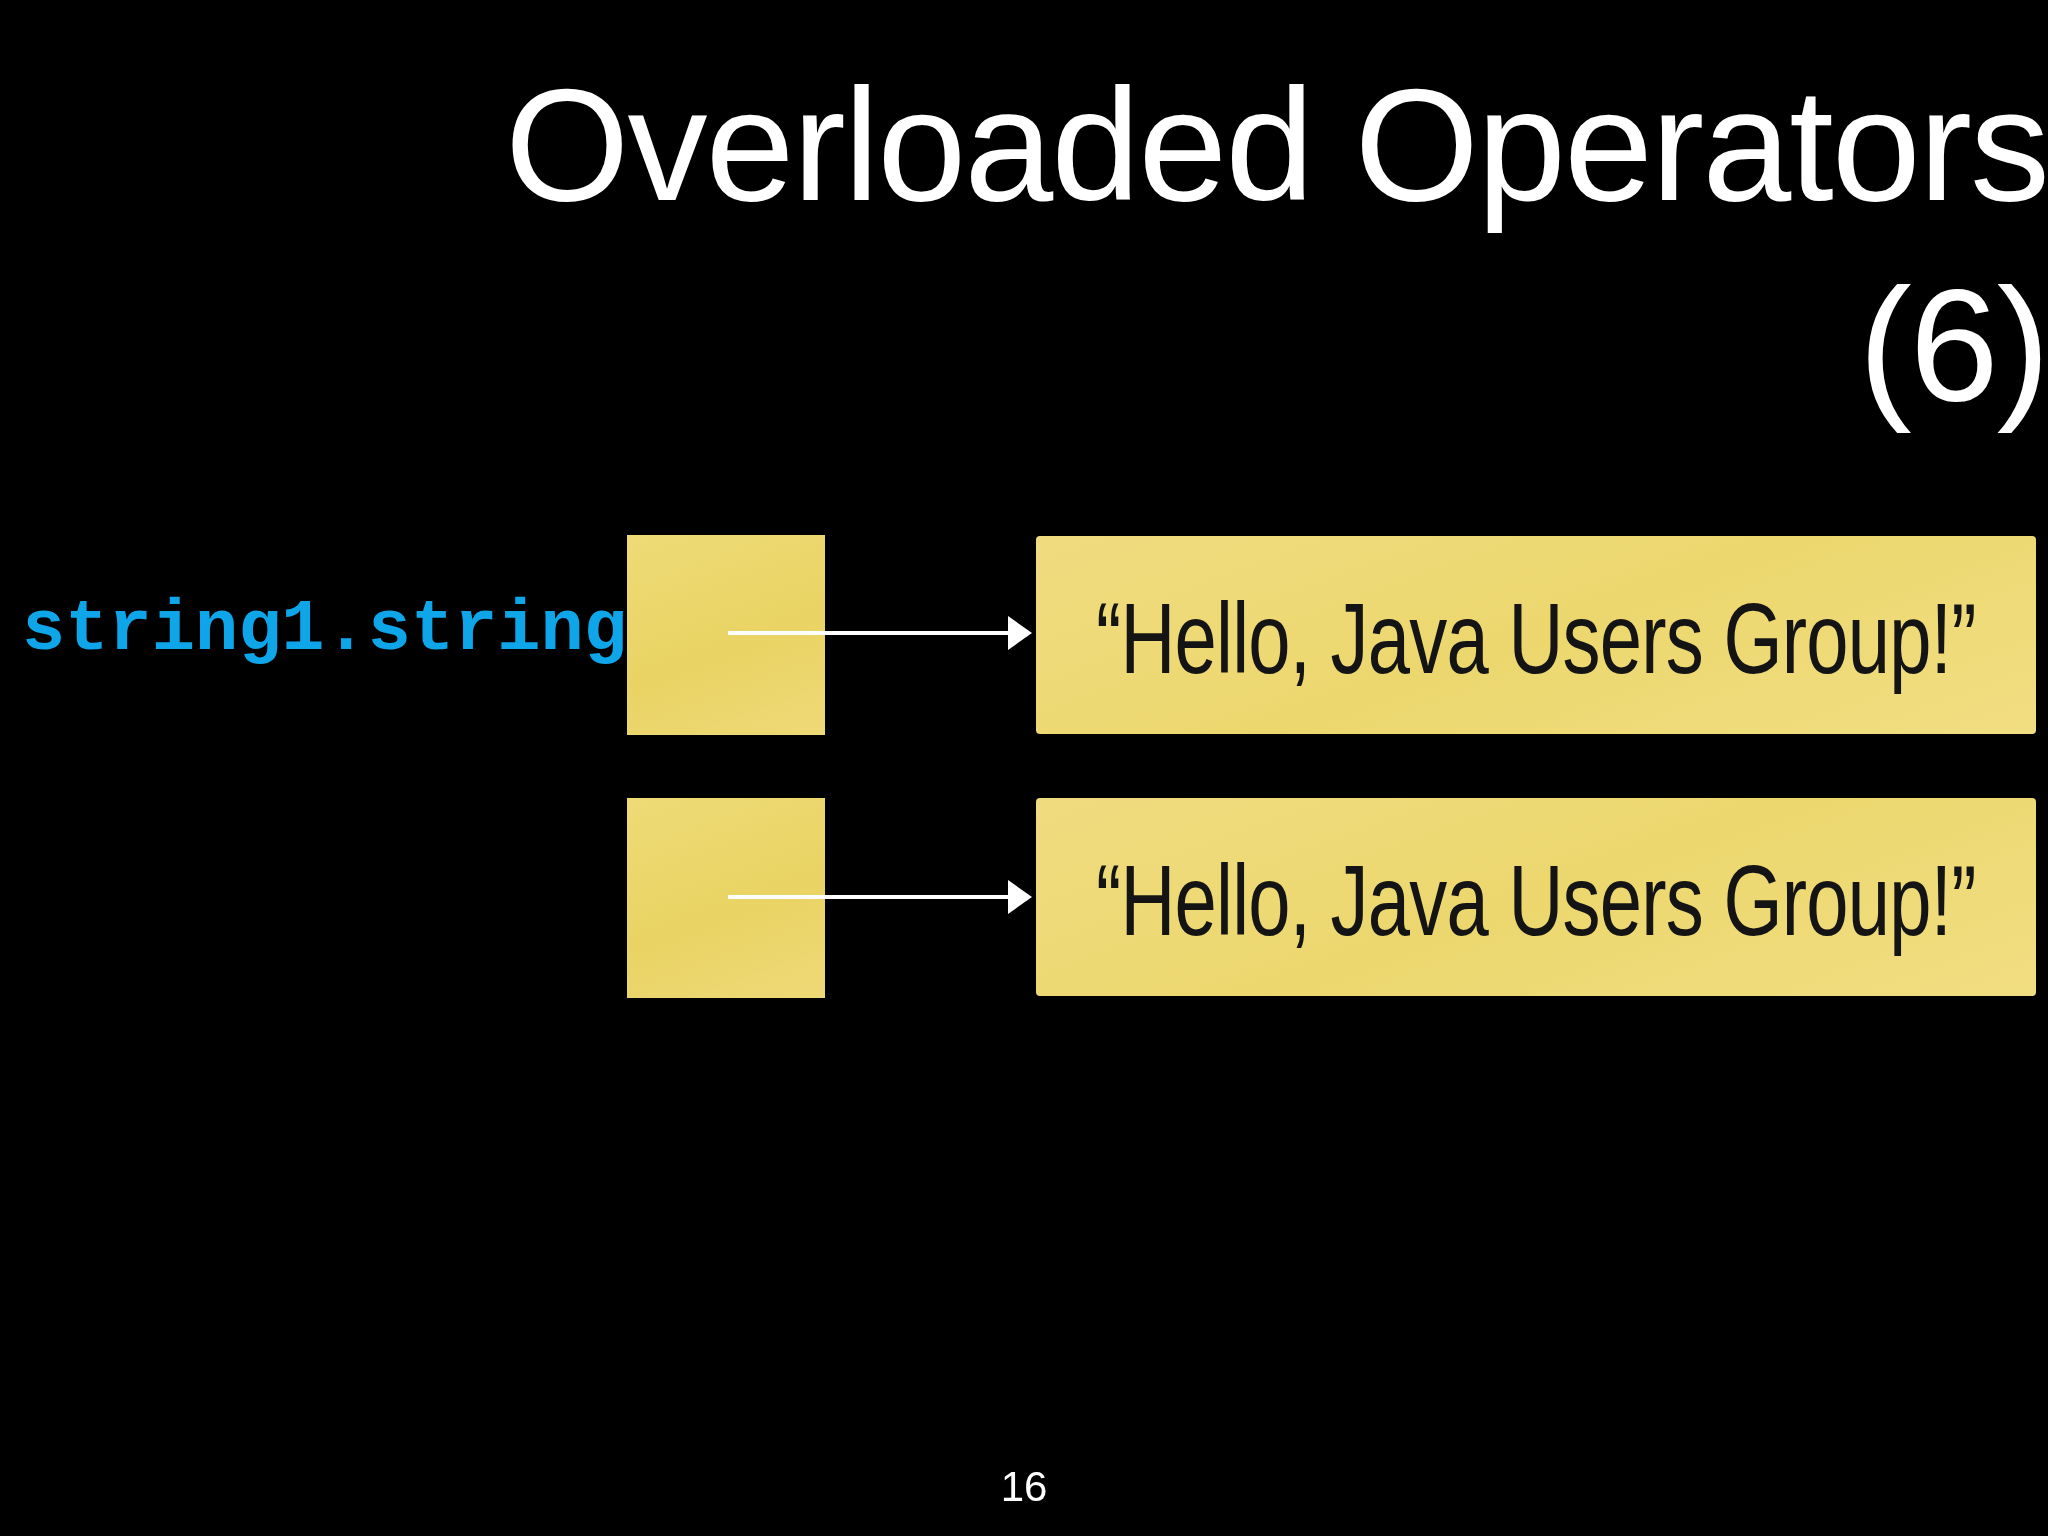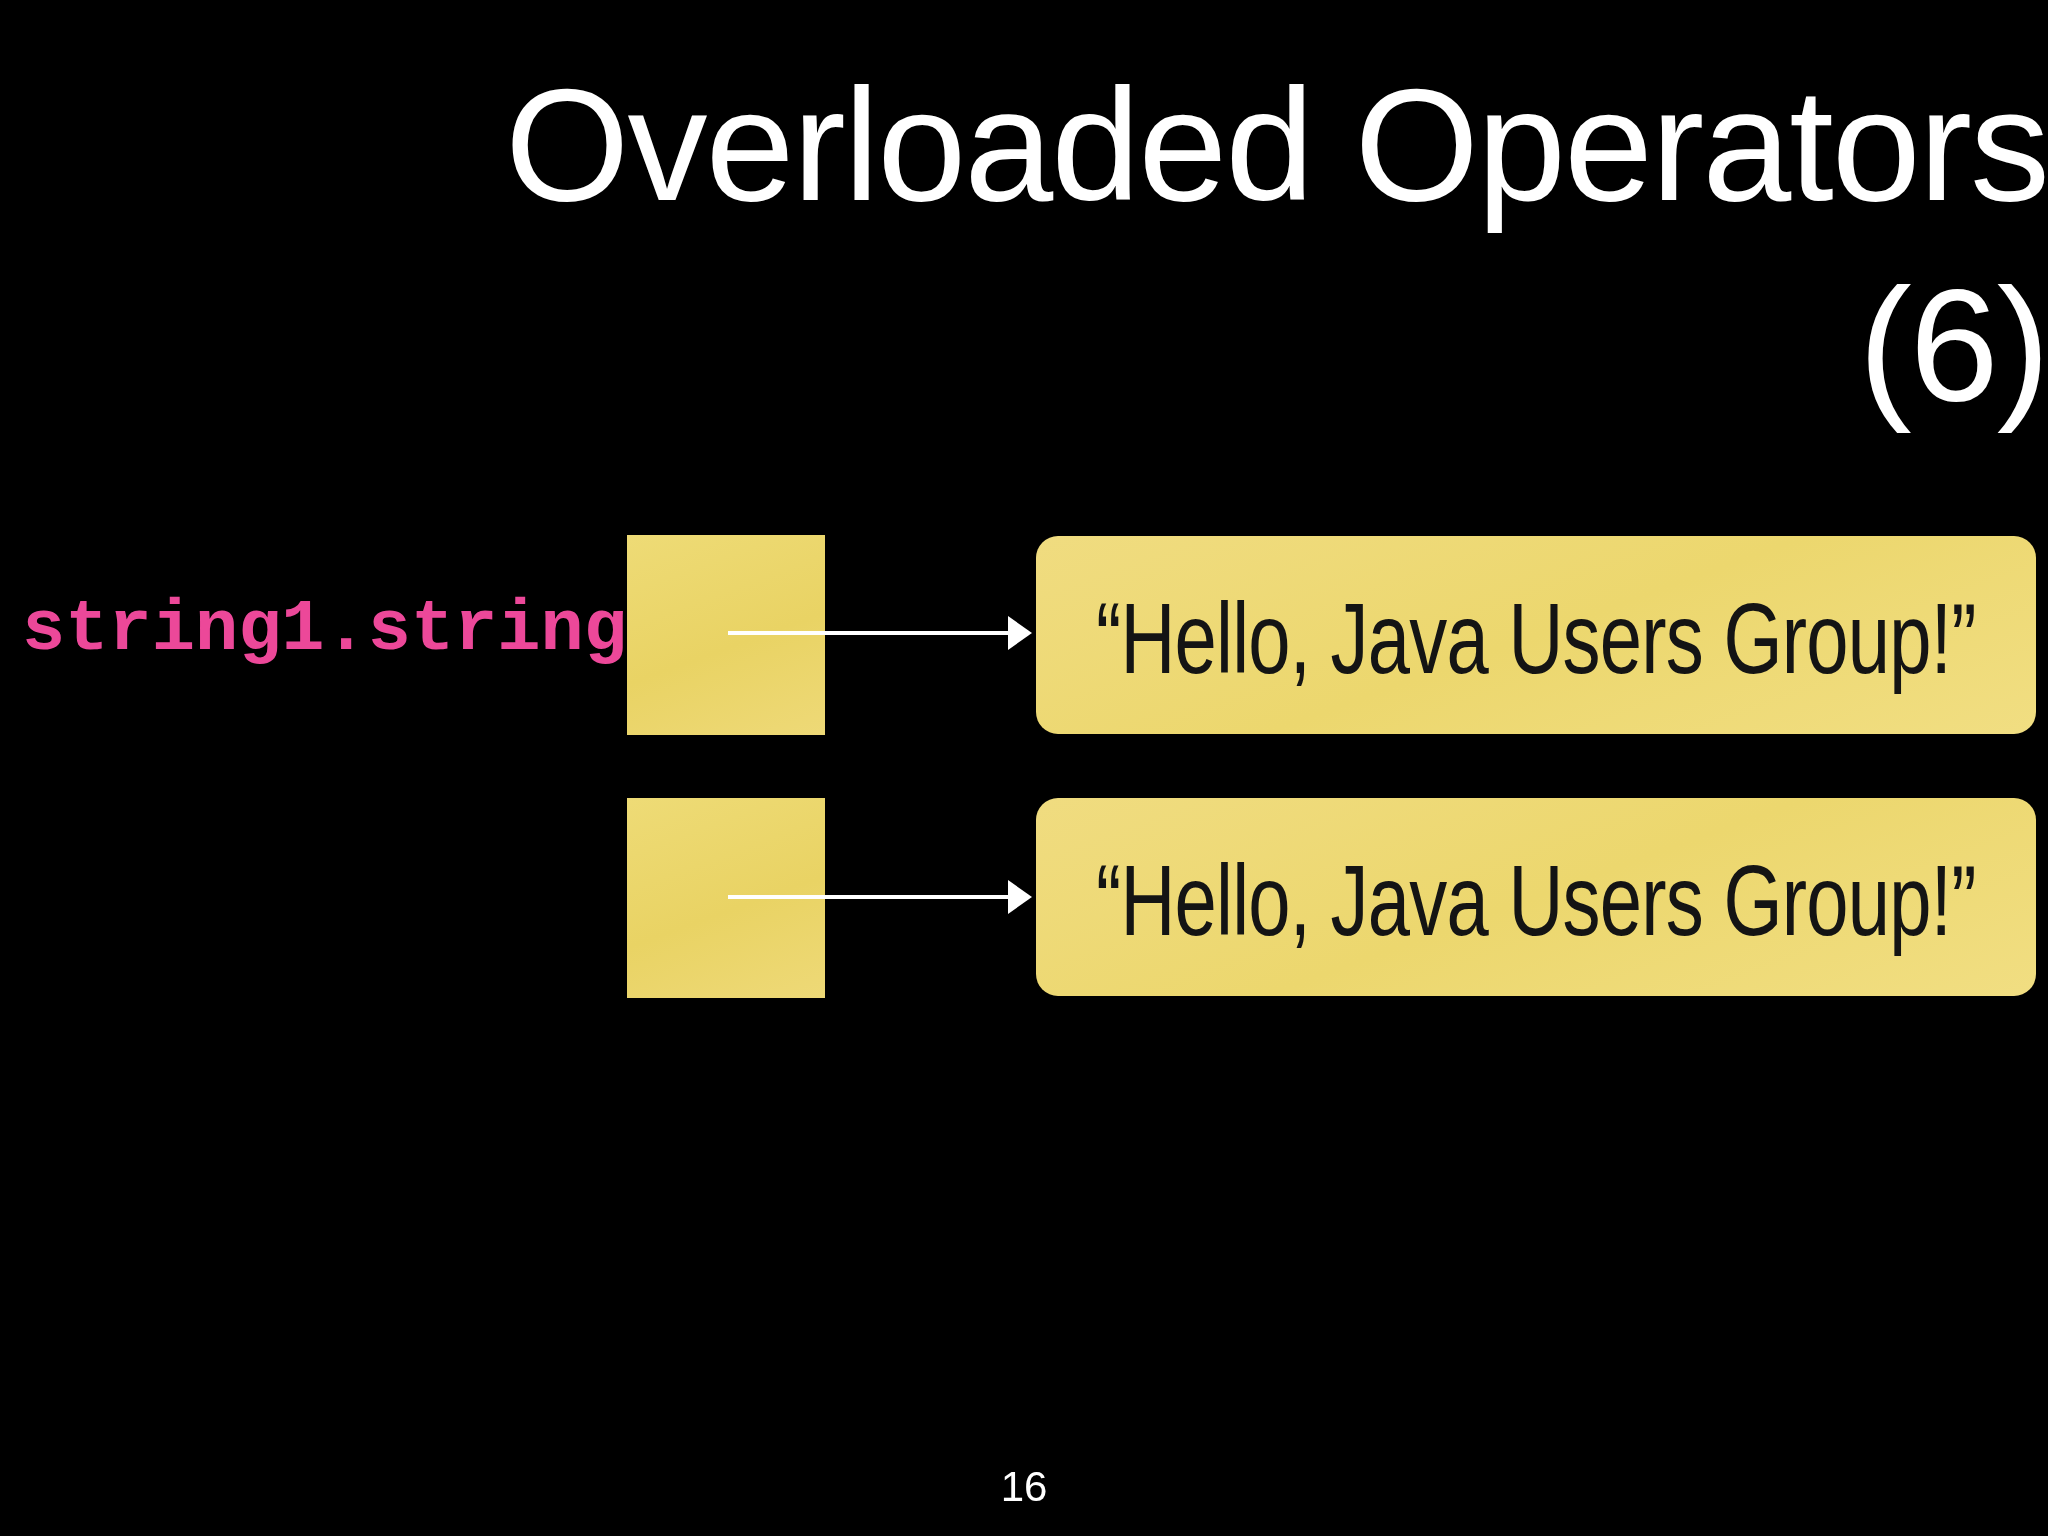--- a/index.html
+++ b/index.html
@@ -34,21 +34,21 @@
   .var-label {
     position: absolute;
     left: 10px;
     width: 617px;
     height: 200px;
     line-height: 200px;
     text-align: right;
     font-family: "Liberation Mono", monospace;
     font-weight: 700;
     font-size: 72px;
-    color: #ec4899;
+    color: #0ea5e9;
     white-space: nowrap;
   }
   .var-label.row1 { top: 530px; }
   .var-label.row2 { top: 797px; }
 
   
   .ref-box {
     position: absolute;
     left: 627px;
     width: 198px;
@@ -85,21 +85,21 @@
     border-top: 17px solid transparent;
     border-bottom: 17px solid transparent;
   }
 
   
   .value-box {
     position: absolute;
     left: 1036px;
     width: 1000px;
     height: 198px;
-    border-radius: 22px;
+    border-radius: 4px;
     background: linear-gradient(160deg, #f0dc80 0%, #ecd76e 50%, #f1de82 100%);
     display: flex;
     align-items: center;
     justify-content: center;
   }
   .value-box.row1 { top: 536px; }
   .value-box.row2 { top: 798px; }
   .value-text {
     font-size: 100px;
     color: #141414;

